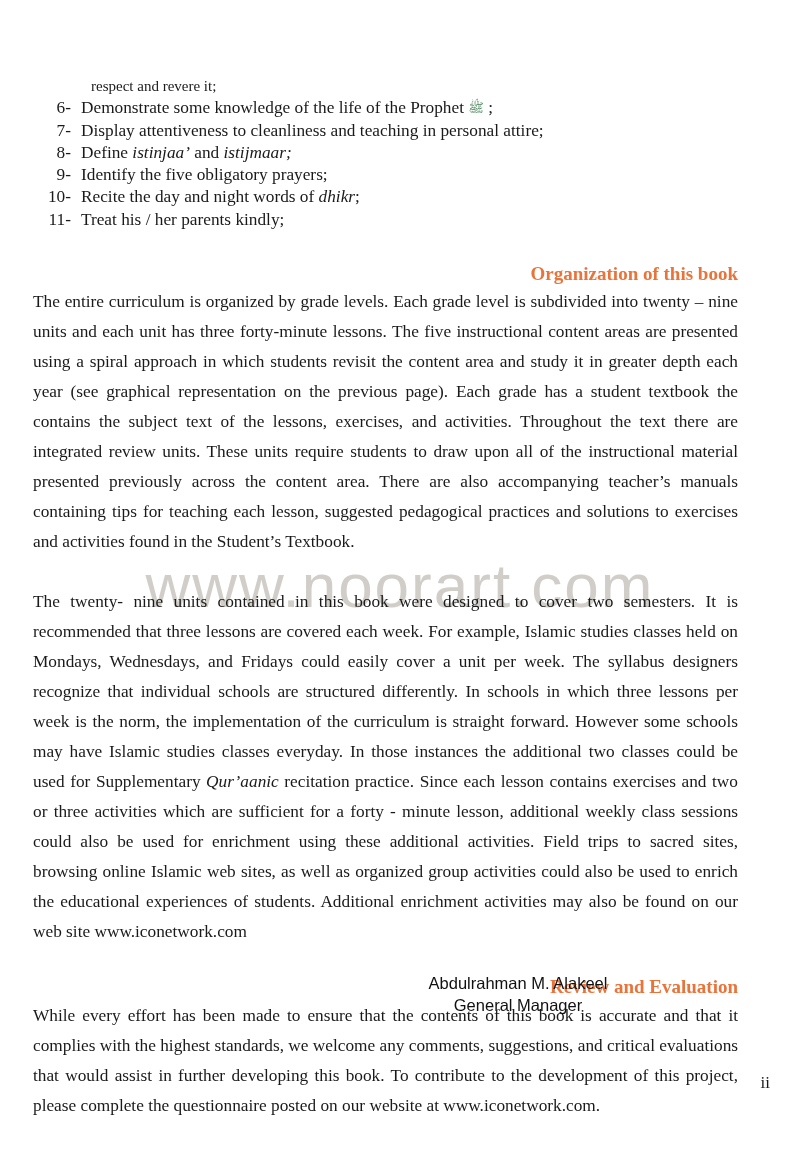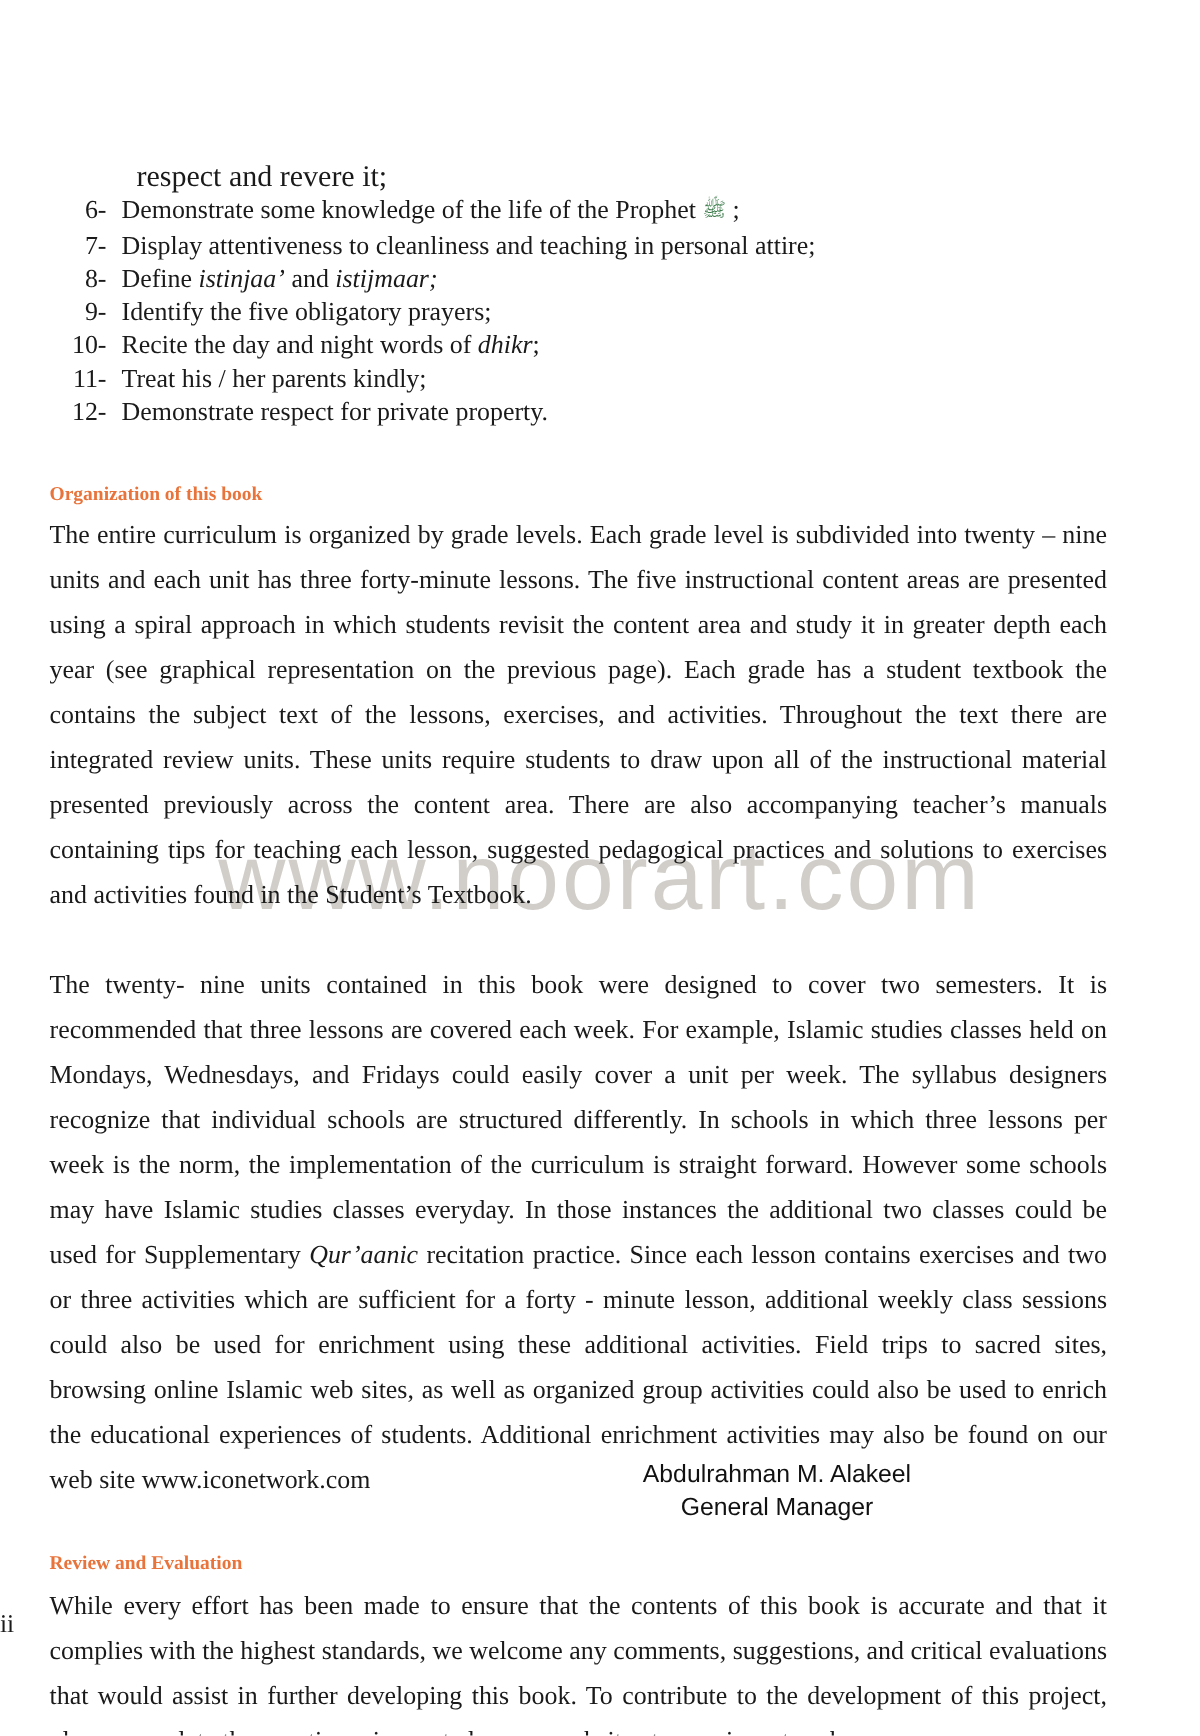--- a/index.html
+++ b/index.html
@@ -51,22 +51,22 @@
   
   .list-block {
     margin: 0;
     padding: 0;
     list-style: none;
     font-size: 17.3px;
     line-height: 22.3px;
   }
   .cont-line {
     padding-left: 58px;
-    padding-top: 107px;
-    font-size: 20px;
+    padding-top: 75px;
+    font-size: 15px;
     line-height: 22.3px;
   }
   .li {
     display: flex;
     align-items: baseline;
   }
   .li-num {
     width: 48px;
     min-width: 48px;
     text-align: right;
@@ -84,24 +84,25 @@
     font-family: "DejaVu Sans", sans-serif;
     font-size: 13px;
     vertical-align: 1px;
   }
 
   
   h2.section-heading {
     color: #E8743B;
     font-family: "Liberation Serif", "DejaVu Serif", serif;
     font-weight: bold;
-    font-size: 13px;
+    font-size: 19px;
     margin: 0;
     padding: 0;
     line-height: 20px;
+    text-align: right;
   }
 
   
   p.body-para {
     margin: 0;
     padding: 0;
     font-size: 17.3px;
     line-height: 30px;
     text-align: justify;
     text-justify: inter-word;
@@ -143,21 +144,21 @@
     line-height: 22px;
     margin-left: 250px;
   }
 
   
   .folio {
     position: absolute;
     left: 0;
     top: 1073px;
     width: 770px;
-    text-align: left;
+    text-align: right;
     font-size: 17px;
     color: #1a1a1a;
     z-index: 2;
   }
 </style>
 </head>
 <body>
 
 <div class="page">
 
@@ -184,24 +185,20 @@
         <span class="li-num">9-</span>
         <span class="li-text">Identify the five obligatory prayers;</span>
       </li>
       <li class="li">
         <span class="li-num">10-</span>
         <span class="li-text"><span>Recite the day and night words of </span><i>dhikr</i><span>;</span></span>
       </li>
       <li class="li">
         <span class="li-num">11-</span>
         <span class="li-text">Treat his / her parents kindly;</span>
-      </li>
-      <li class="li">
-        <span class="li-num">12-</span>
-        <span class="li-text">Demonstrate respect for private property.</span>
       </li>
     </ul>
 
     <section class="sec-org">
       <h2 class="section-heading">Organization of this book</h2>
       <p class="body-para">The entire curriculum is organized by grade levels. Each grade level is subdivided into twenty – nine units and each unit has three forty-minute lessons. The five instructional content areas are presented using a spiral approach in which students revisit the content area and study it in greater depth each year (see graphical representation on the previous page). Each grade has a student textbook the contains the subject text of the lessons, exercises, and activities. Throughout the text there are integrated review units. These units require students to draw upon all of the instructional material presented previously across the content area. There are also accompanying teacher’s manuals containing tips for teaching each lesson, suggested pedagogical practices and solutions to exercises and activities found in the Student’s Textbook.</p>
     </section>
 
     <section class="sec-eff">
       <p class="body-para"><span>The  twenty- nine units contained in this book were designed to cover two semesters. It is recommended that three lessons are covered each week. For example, Islamic studies classes held on Mondays, Wednesdays, and Fridays could easily cover a unit per week. The syllabus designers recognize that individual schools are structured differently. In schools in which three lessons per week is the norm, the implementation of the curriculum is straight forward. However some schools may have Islamic studies classes everyday. In those instances the additional two classes could be used for Supplementary </span><i>Qur’aanic</i><span> recitation practice. Since each lesson contains exercises and two or three activities which are sufficient for a forty - minute lesson, additional weekly class sessions could also be used for enrichment using these additional activities. Field trips to sacred sites, browsing online  Islamic web sites, as well as organized group activities could also be used to enrich the educational experiences of students. Additional enrichment activities may also be found on our web site www.iconetwork.com</span></p>

